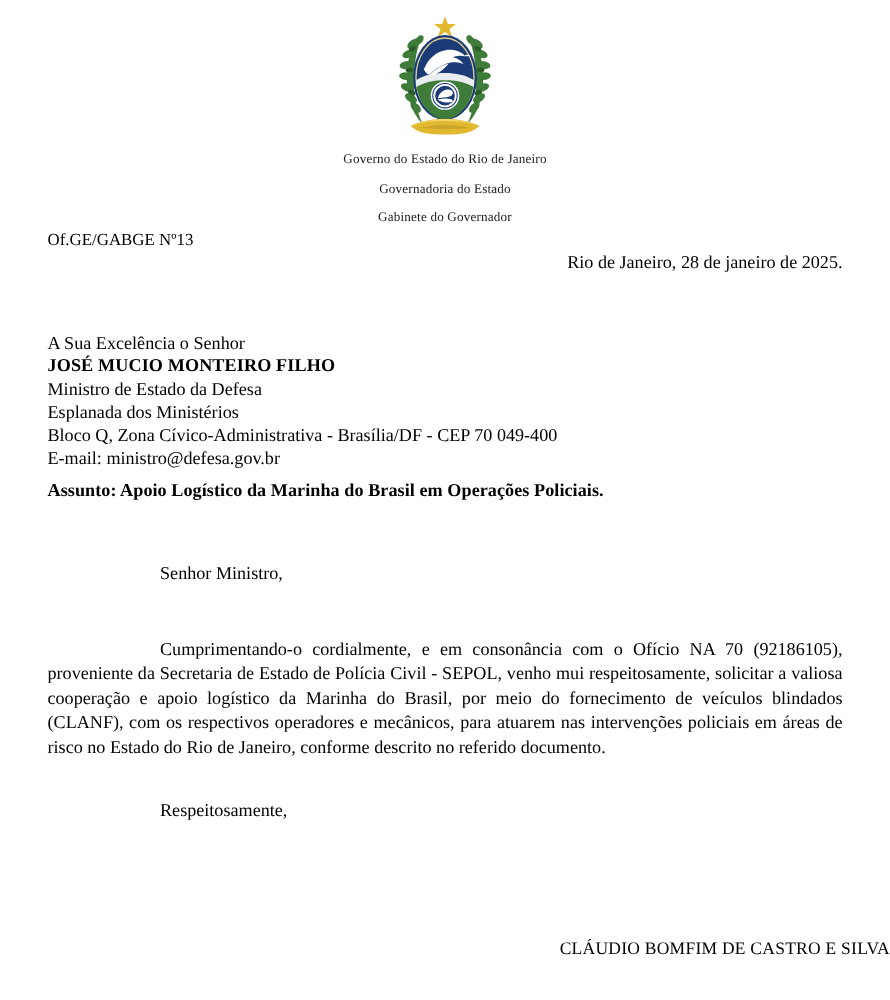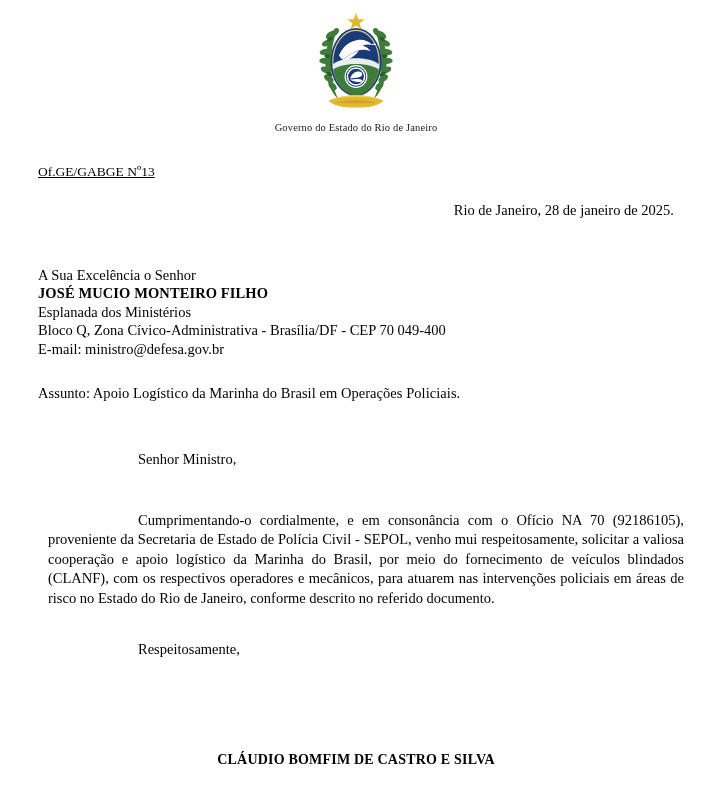--- a/index.html
+++ b/index.html
@@ -49,24 +49,23 @@
     line-height: 1;
     margin-bottom: 13px;
     color: #1a1a1a;
   }
   .org-line:last-child { margin-bottom: 0; }
 
   
   .ref-line {
     position: absolute;
     left: 38px;
-    top: 164px;
+    top: 184px;
     font-size: 13.5px;
     white-space: nowrap;
-    text-decoration: underline;
   }
   .date-line {
     position: absolute;
     right: 38px;
     top: 202px;
     font-size: 14.5px;
     white-space: nowrap;
   }
 
   
@@ -81,29 +80,29 @@
     font-weight: bold;
     letter-spacing: .1px;
   }
 
   
   .subject {
     position: absolute;
     left: 38px;
     top: 385px;
     font-size: 14.5px;
-    font-weight: normal;
+    font-weight: bold;
     letter-spacing: .05px;
     white-space: nowrap;
   }
 
   
   .body-block {
     position: absolute;
-    left: 48px;
+    left: 38px;
     top: 450px;
     width: 636px;
   }
 
   .salutation {
     font-size: 14.5px;
     text-indent: 90px;
     margin: 0 0 42px 0;
     line-height: 19px;
   }
@@ -127,23 +126,24 @@
   
   .signature {
     position: absolute;
     left: 0;
     right: 0;
     top: 751px;
     text-align: center;
   }
   .sig-name {
     font-size: 14px;
-    font-weight: bold;
+    font-weight: normal;
     letter-spacing: .2px;
     line-height: 17px;
+    text-align: right;
   }
   .sig-role {
     font-size: 13.5px;
     line-height: 17px;
     margin-top: 1px;
   }
 </style>
 </head>
 <body>
 
@@ -227,30 +227,33 @@
           <path d="M14.5,90.5 C24,86.5 33,85.2 42,85.2 C51,85.2 60,86.5 69.5,90.5
                    C60.5,87.8 51.5,86.8 42,86.8 C32.5,86.8 23.5,87.8 14.5,90.5 Z" fill="#f0d267"></path>
           <path d="M22,92.4 C29,90.7 35.5,89.9 42,89.9 C48.5,89.9 55,90.7 62,92.4
                    C55,93.0 48.5,93.3 42,93.3 C35.5,93.3 29,93.0 22,92.4 Z" fill="#b9922a" opacity=".55"></path>
         </g>
       </svg>
     </div>
 
     <div class="org-lines">
       <div class="org-line">Governo do Estado do Rio de Janeiro</div>
+      <div class="org-line">Governadoria do Estado</div>
+      <div class="org-line">Gabinete do Governador</div>
     </div>
   </div>
 
   <div class="ref-line">Of.GE/GABGE  Nº13</div>
 
   <div class="date-line">Rio de Janeiro, 28 de janeiro de 2025.</div>
 
   <div class="addressee">
     <div>A Sua Excelência o Senhor</div>
     <div class="name">JOSÉ MUCIO MONTEIRO FILHO</div>
+    <div>Ministro de Estado da Defesa</div>
     <div>Esplanada dos Ministérios</div>
     <div>Bloco Q, Zona Cívico-Administrativa - Brasília/DF - CEP 70 049-400</div>
     <div>E-mail: ministro@defesa.gov.br</div>
   </div>
 
   <div class="subject">Assunto: Apoio Logístico da Marinha do Brasil em Operações Policiais.</div>
 
   <div class="body-block">
     <p class="salutation">Senhor Ministro,</p>
     <p class="para">Cumprimentando-o cordialmente, e em consonância com o Ofício NA 70 (92186105), proveniente da Secretaria de Estado de Polícia Civil - SEPOL, venho mui respeitosamente, solicitar a valiosa cooperação e apoio logístico da Marinha do Brasil, por meio do fornecimento de veículos blindados (CLANF), com os respectivos operadores e mecânicos, para atuarem nas intervenções policiais em áreas de risco no Estado do Rio de Janeiro, conforme descrito no referido documento.</p>

